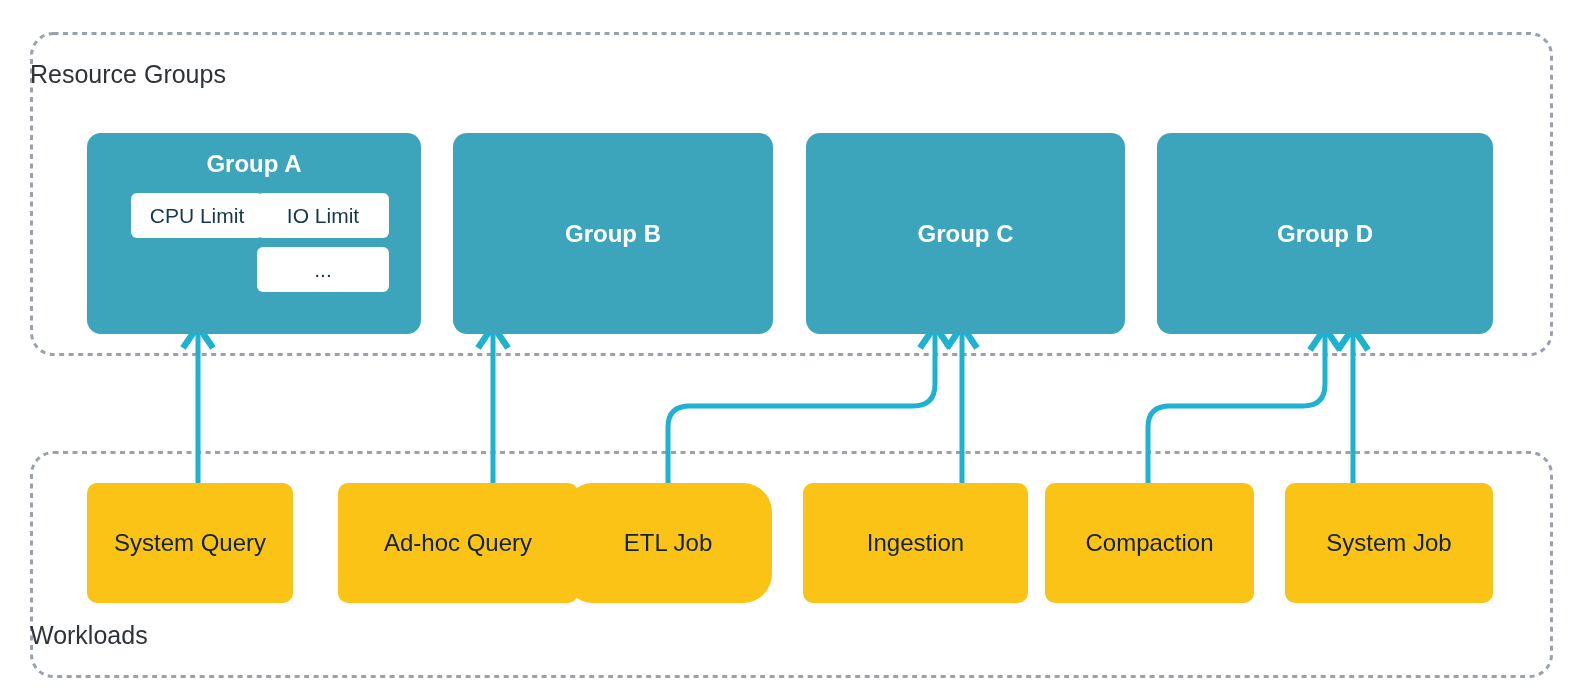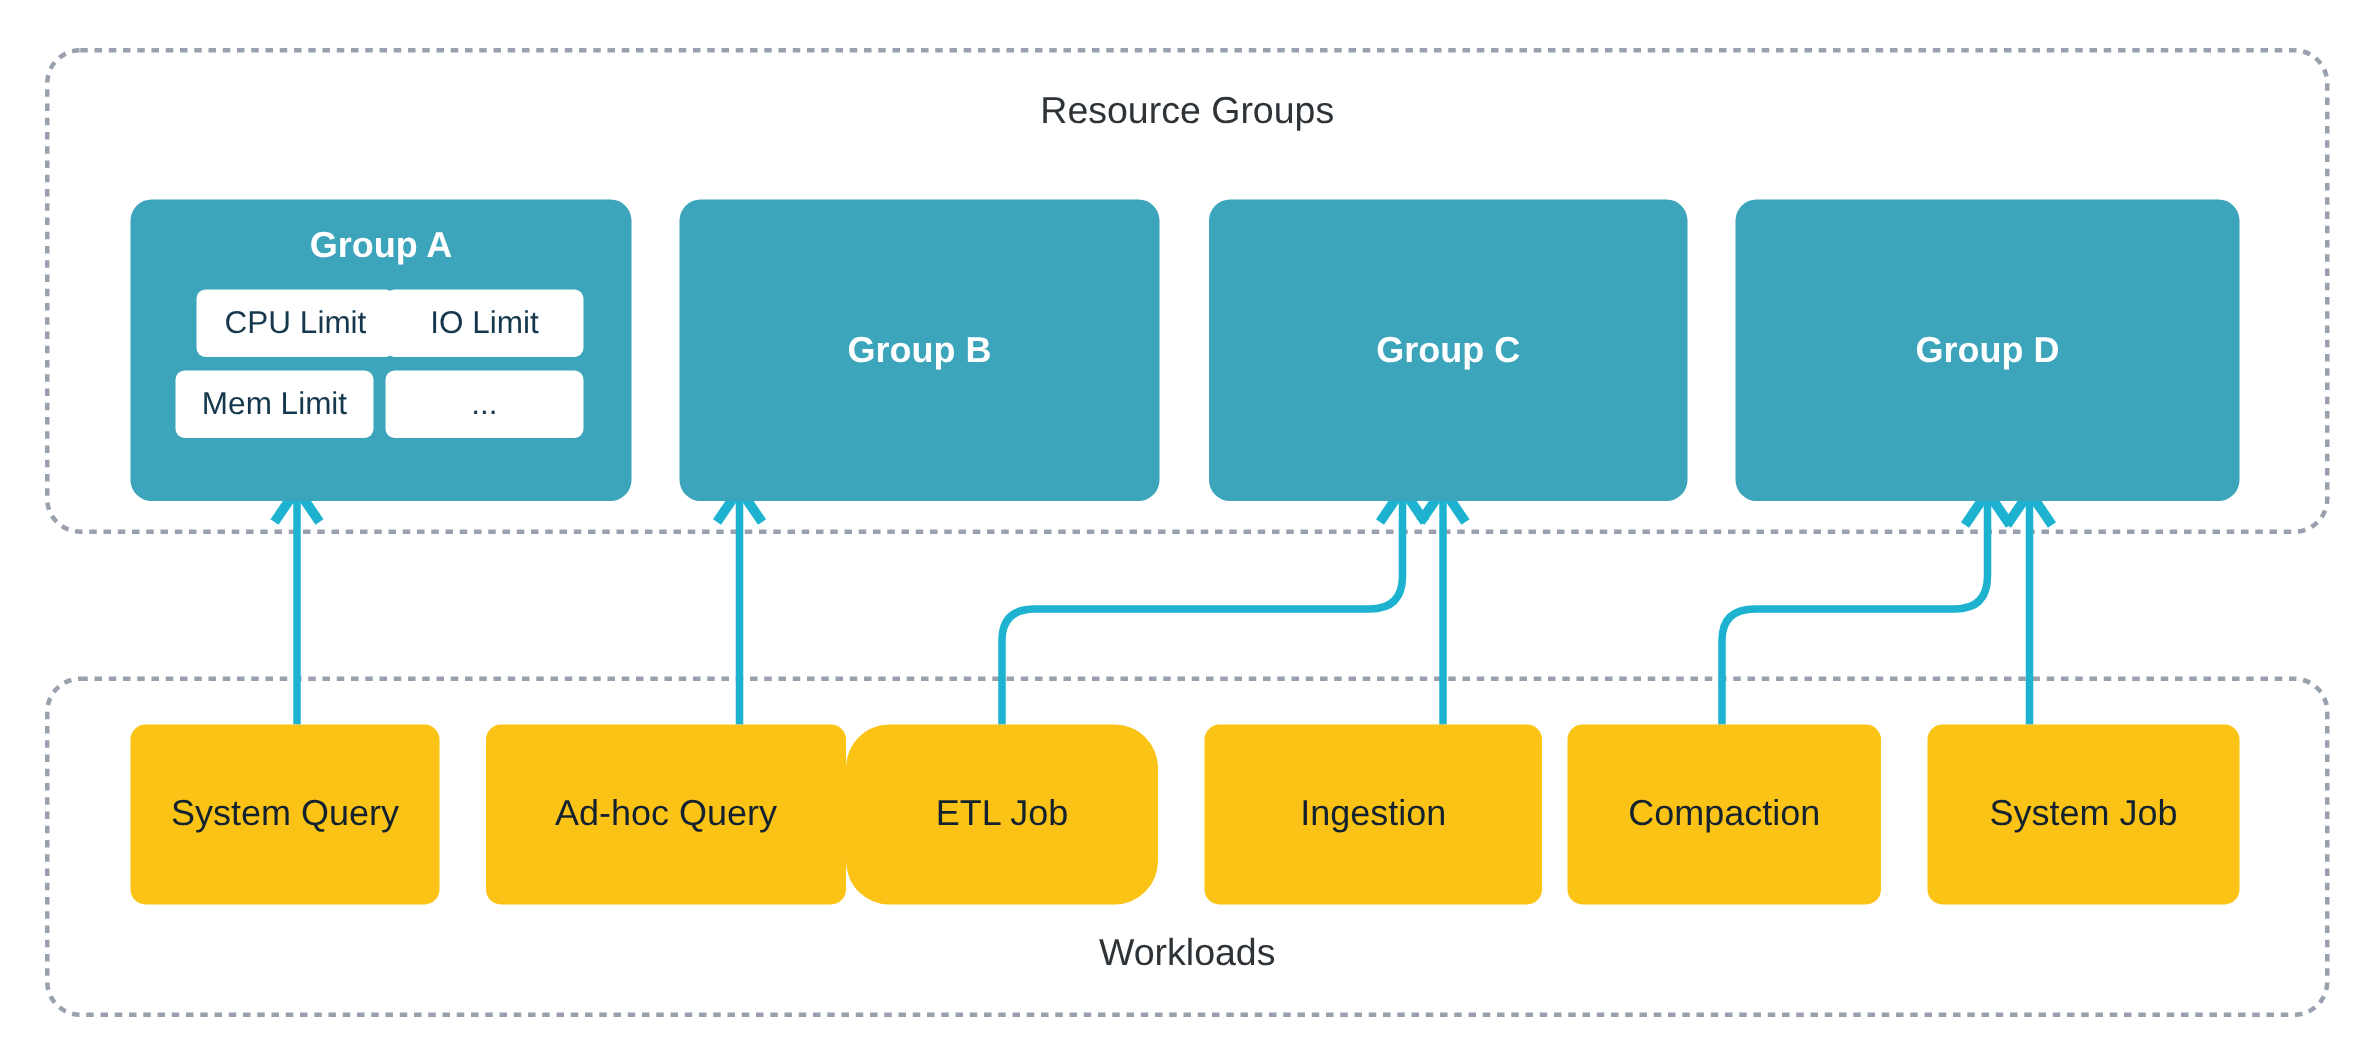--- a/index.html
+++ b/index.html
@@ -1,21 +1,21 @@
 <!DOCTYPE html>
 <html style="--background: #FFFFFF; --teal: #3CA5BB; --yellow: #FBC315; --arrow: #1DB2D0; --dash-border: #9AA1AE; --group-label: #FFFFFF; --chip-bg: #FFFFFF; --chip-text: #15384D; --workload-text: #13222E; --container-title-text: #2E3338;"><head>
 <meta charset="utf-8">
 <style>
   html,body{margin:0;padding:0;background:#ffffff;}
   body{font-family:"Liberation Sans", sans-serif;}
   .canvas{position:relative;width:1586px;height:700px;background:var(--background,#ffffff);overflow:hidden;}
   svg.layer{position:absolute;left:0;top:0;width:1586px;height:700px;}
   .dashed-rect{fill:none;stroke:var(--dash-border,#9AA1AE);stroke-width:3;stroke-dasharray:5 4.5;}
   .container{position:absolute;}
-  .container-title{position:absolute;left:0;right:0;text-align:center;font-size:25px;font-weight:500;
+  .container-title{position:absolute;left:0;right:0;text-align:left;font-size:25px;font-weight:500;
     color:var(--container-title-text,#2E3338);height:30px;line-height:30px;}
   .rg-title{top:26px;}
   .wl-title{top:167px;}
   .group-box{position:absolute;top:100px;height:201px;background:var(--teal,#3CA5BB);border-radius:14px;}
   .group-label{position:absolute;left:0;right:0;text-align:center;font-size:24px;font-weight:600;
     color:var(--group-label,#ffffff);}
   .group-label.centered{top:50%;transform:translateY(-50%);}
   .group-label.top{top:17px;}
   .chip{position:absolute;width:132px;height:45px;background:var(--chip-bg,#ffffff);border-radius:6px;
     display:flex;align-items:center;justify-content:center;font-size:21px;font-weight:500;
@@ -62,40 +62,39 @@
       </g>
   </svg>
 
   <div class="container" style="left:30px;top:33px;width:1523px;height:322px;">
     <div class="container-title rg-title">Resource Groups</div>
     <div id="groups-host">
         <div class="group-box" style="left: 57px; width: 334px;">
           <div class="group-label top">Group A</div>
           <div class="chip" style="left: 44px; top: 60px;">CPU Limit</div>
           <div class="chip" style="left: 170px; top: 60px;">IO Limit</div>
-          <div class="chip" style="left: 30px; top: 114px;">Mem Limit</div>
           <div class="chip" style="left: 170px; top: 114px;">...</div>
         </div>
         <div class="group-box" style="left: 423px; width: 320px;">
           <div class="group-label centered">Group B</div>
         </div>
         <div class="group-box" style="left: 776px; width: 319px;">
           <div class="group-label centered">Group C</div>
         </div>
         <div class="group-box" style="left: 1127px; width: 336px;">
           <div class="group-label centered">Group D</div>
         </div>
       </div>
   </div>
 
   <div class="container" style="left:30px;top:453px;width:1523px;height:224px;">
     <div class="container-title wl-title">Workloads</div>
     <div id="workloads-host">
         <div class="workload-box" style="left: 57px; width: 206px;">System Query</div>
-        <div class="workload-box" style="left: 294px; width: 240px; text-align: center;">Ad-hoc Query</div>
+        <div class="workload-box" style="left: 308px; width: 240px; text-align: center;">Ad-hoc Query</div>
         <div class="workload-box" style="left: 534px; width: 208px; border-radius: 29px;">ETL Job</div>
         <div class="workload-box" style="left: 773px; width: 225px;">Ingestion</div>
         <div class="workload-box" style="left: 1015px; width: 209px;">Compaction</div>
         <div class="workload-box" style="left: 1255px; width: 208px;">System Job</div>
       </div>
   </div>
 
 </div>
 
 </body></html>

